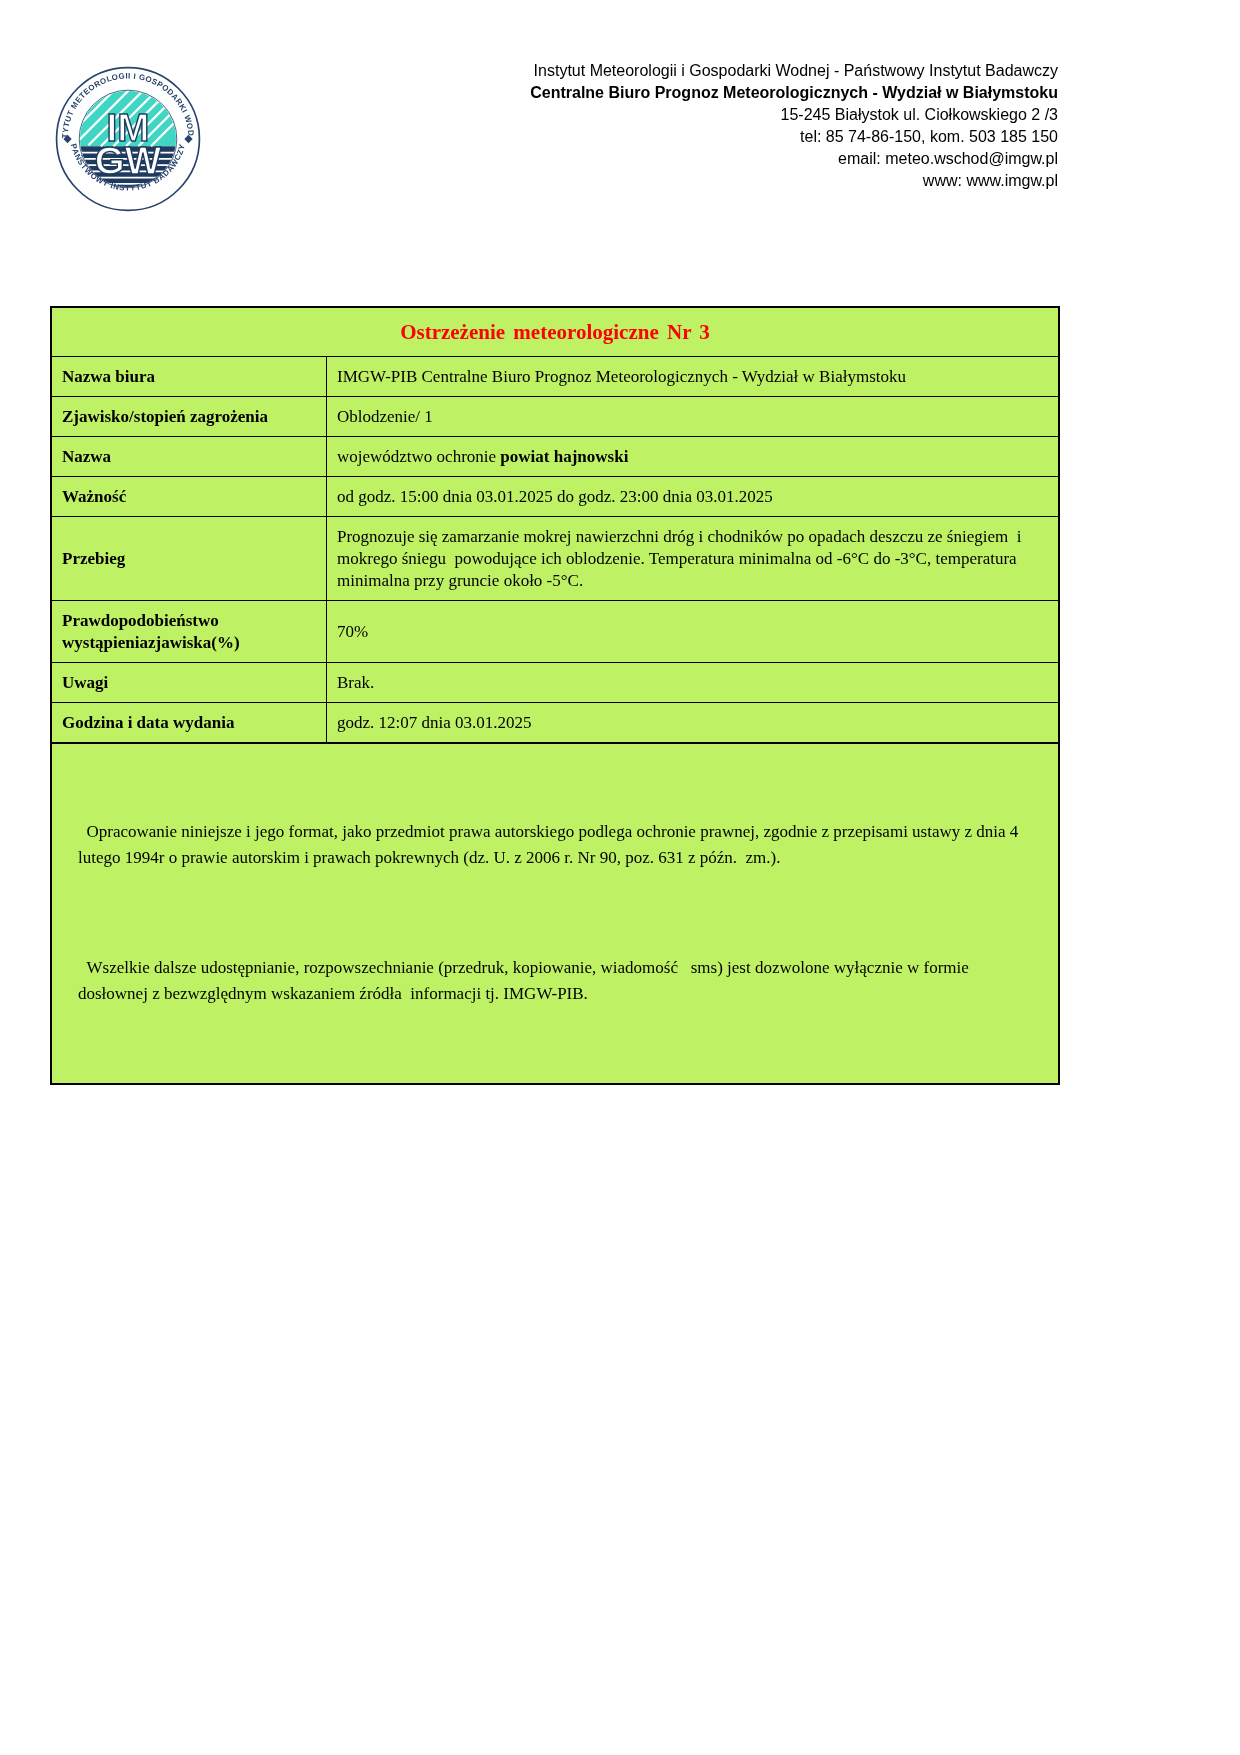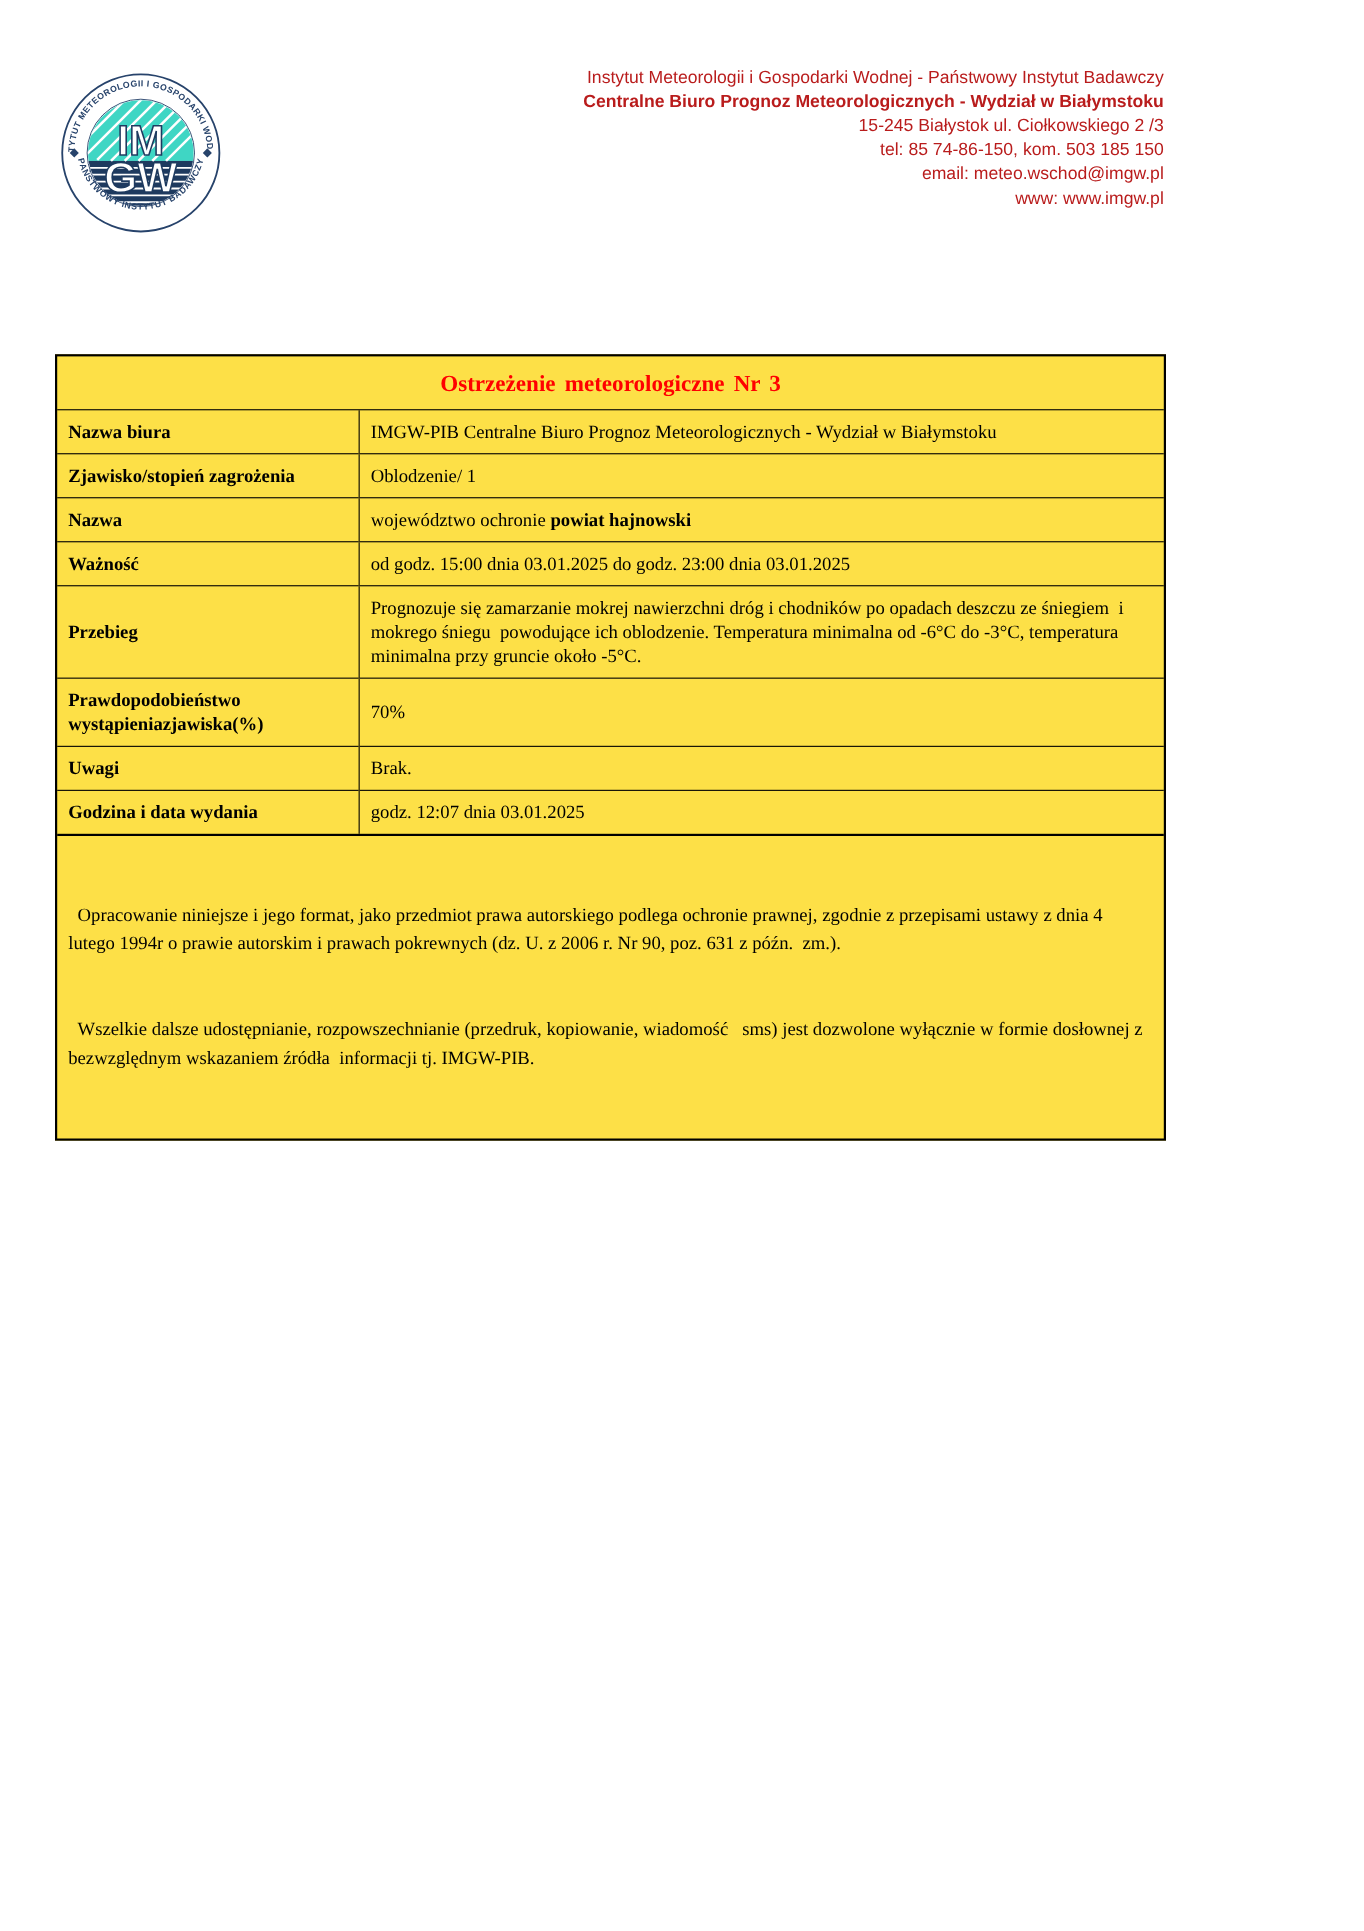--- a/index.html
+++ b/index.html
@@ -11,41 +11,41 @@
   .header{position:absolute;top:60px;left:50px;width:1008px;height:160px;}
   .logo{position:absolute;top:6px;left:5px;width:146px;height:146px;}
   .header-text{
     position:absolute;top:0;right:0;text-align:right;
     font-family:"Liberation Sans", sans-serif;font-size:16px;line-height:22px;
     color:#1f3864;
   }
   .header-text .bold{font-weight:bold;}
   
   .warning-box{
-    position:absolute;top:322px;left:50px;width:1006px;
-    border:2px solid #000;background:#fde047;
+    position:absolute;top:306px;left:50px;width:1006px;
+    border:2px solid #000;background:#bef264;
   }
   .warning-title{
     text-align:center;font-weight:bold;font-size:21px;color:#ff0000;
     padding:12px 0 11px 0;border-bottom:1px solid #000;word-spacing:3px;
   }
   table.warning-table{border-collapse:collapse;width:100%;font-size:17px;line-height:22px;}
   table.warning-table td{
     border-top:1px solid #000;vertical-align:middle;padding:9px 8px 8px 10px;
   }
   table.warning-table tr:first-child td{border-top:none;}
   td.label-cell{width:256px;font-weight:bold;}
   td.value-cell{border-left:1px solid #000;padding-left:9px;padding-right:14px;white-space:pre-wrap;}
   td.value-cell b{font-weight:bold;margin-top:18px;}
   
   .footer-note{
     border-top:2px solid #000;font-size:17px;line-height:26px;
     padding:7px 10px 8px 10px;white-space:pre-wrap;
   }
-  .footer-note p{margin:0;}
+  .footer-note p{margin:16px;}
 </style>
 </head>
 <body>
 
 <div class="header">
 
   <div class="logo">
     <svg viewBox="0 0 140 140" width="146" height="146">
       <defs>
         <clipPath id="innerClip">
@@ -92,21 +92,21 @@
       </text>
       <text font-family="Liberation Sans, sans-serif" font-size="7.6" font-weight="bold" fill="#27436b" letter-spacing="0.6">
         <textPath href="#arcBottom" startOffset="50%" text-anchor="middle">PAŃSTWOWY INSTYTUT BADAWCZY</textPath>
       </text>
 
       <rect x="9.2" y="67.2" width="5.6" height="5.6" transform="rotate(45 12 70)" fill="#27436b"></rect>
       <rect x="125.2" y="67.2" width="5.6" height="5.6" transform="rotate(45 128 70)" fill="#27436b"></rect>
     </svg>
   </div>
 
-  <div class="header-text" style="color: #b91c1c;">
+  <div class="header-text" style="color: #000000;">
     <div>Instytut Meteorologii i Gospodarki Wodnej - Państwowy Instytut Badawczy</div>
     <div class="bold">Centralne Biuro Prognoz Meteorologicznych - Wydział w Białymstoku</div>
     <div>15-245 Białystok  ul. Ciołkowskiego  2 /3</div>
     <div>tel: 85 74-86-150, kom. 503 185 150</div>
     <div>email: meteo.wschod@imgw.pl</div>
     <div>www: www.imgw.pl</div>
   </div>
 </div>
 
 <div class="warning-box">

